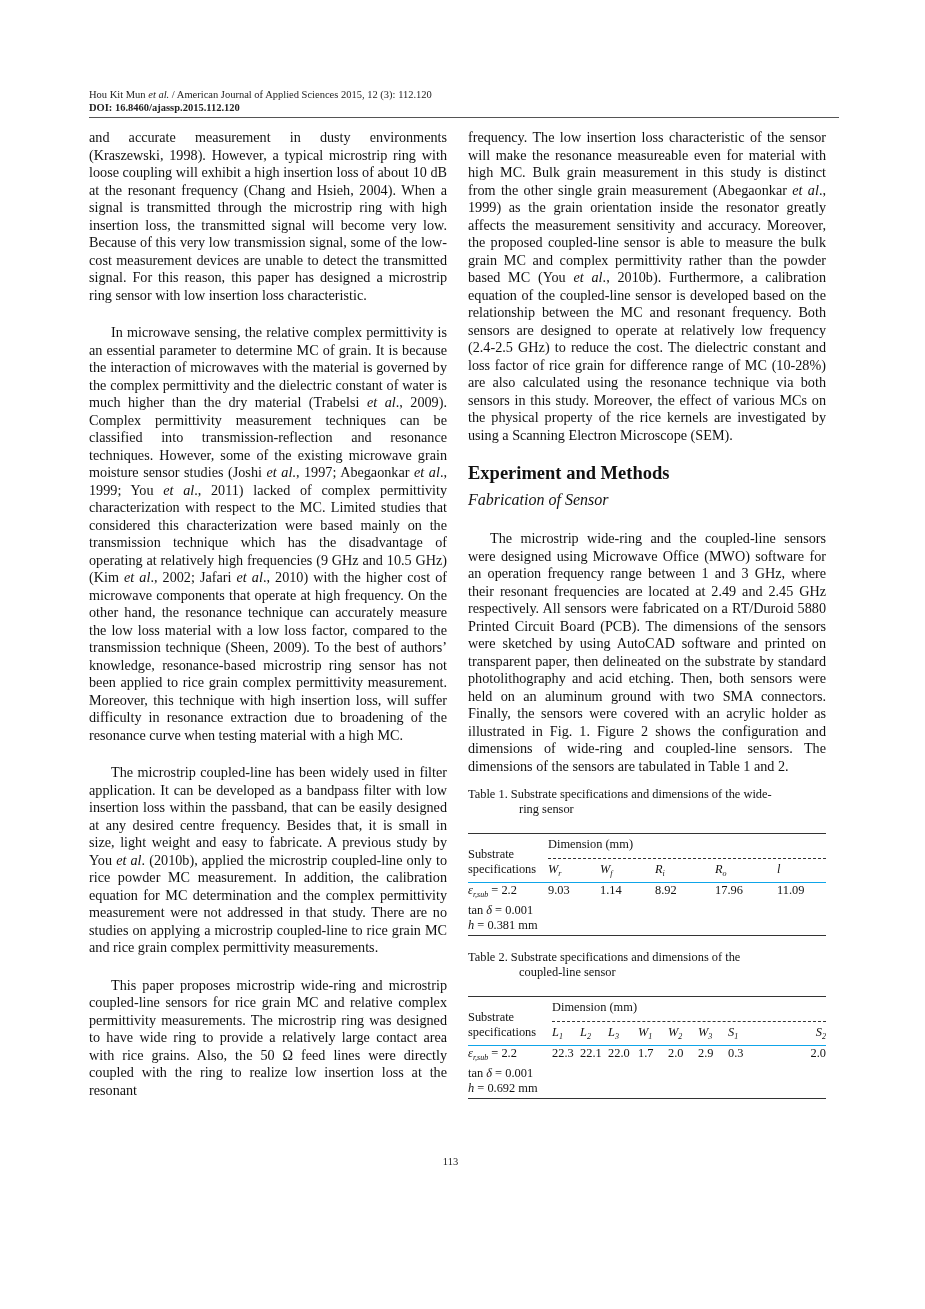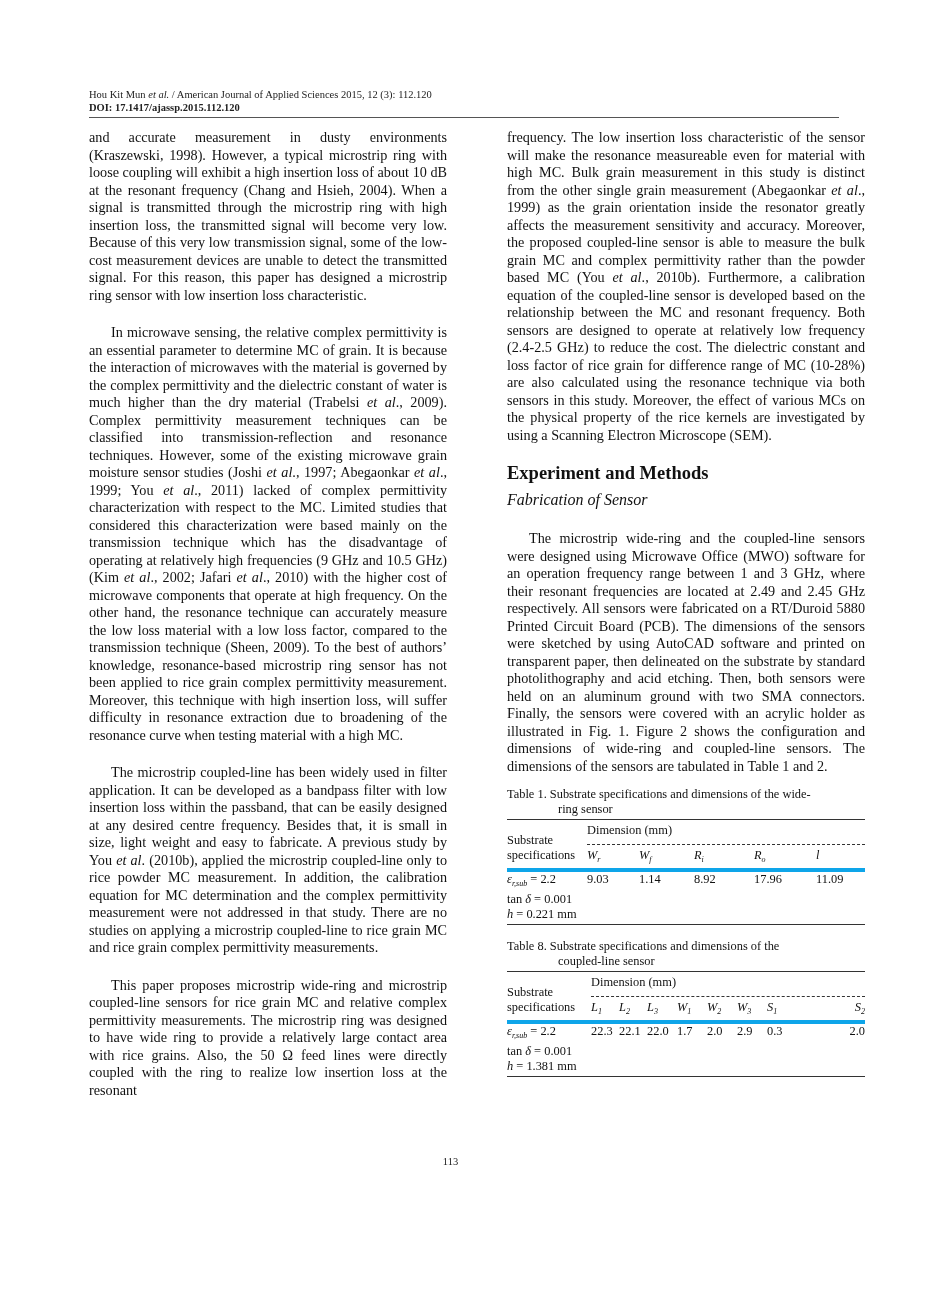--- a/index.html
+++ b/index.html
@@ -2,44 +2,44 @@
 <html><head>
 <meta charset="utf-8">
 <style>
   html, body { margin: 0; padding: 0; background: #ffffff; }
   body { width: 925px; height: 1309px; position: relative; font-family: "Liberation Serif", serif; color: #111; overflow: hidden; }
   .header { position: absolute; left: 89px; top: 88px; width: 750px; font-size: 10.5px; line-height: 13px; color: #222; }
   .header .doi { font-weight: bold; }
   .header-rule { position: absolute; left: 89px; top: 117px; width: 750px; height: 0; border-top: 1.5px solid #555; }
   .col { position: absolute; top: 129px; width: 358px; font-size: 14.2px; line-height: 17.5px; text-align: justify; }
   .col.left { left: 89px; }
-  .col.right { left: 507px; }
+  .col.right { left: 468px; }
   .col p { margin: 0; }
   .col p.indent { text-indent: 22px; margin-top: 20px; }
   em { font-style: italic; }
   h2.section { font-size: 18.5px; font-weight: bold; margin: 18px 0 6px 0; line-height: 22px; }
   h3.sub { font-size: 16px; font-style: italic; font-weight: normal; margin: 0 0 6px 0; line-height: 20px; }
   .caption { font-size: 12.4px; line-height: 15px; margin-top: 12px; text-align: justify; }
   .caption .cont { padding-left: 51px; display: block; text-align: left; }
-  table.spec { width: 100%; border-collapse: collapse; font-size: 12.4px; line-height: 15px; margin-top: 2px; }
+  table.spec { width: 100%; border-collapse: collapse; font-size: 12.4px; line-height: 15px; margin-top: 16px; }
   table.spec td { padding: 0; vertical-align: top; text-align: left; }
   table.spec tr.top td { border-top: 1.5px solid #333; padding-top: 3px; }
-  table.spec tr.hdr td { border-bottom: 4px solid #0ea5e9; padding-bottom: 1px; }
+  table.spec tr.hdr td { border-bottom: 1px solid #0ea5e9; padding-bottom: 1px; }
   table.spec tr.last td { border-bottom: 1.5px solid #333; padding-bottom: 2px; }
   .dash { border-top: 1px dashed #333; height: 0; margin: 6px 0 3px 0; }
   .sym { font-style: italic; }
   sub { font-size: 8px; }
   .pageno { position: absolute; left: 0; width: 901px; top: 1156px; text-align: center; font-size: 10.5px; color: #222; }
 </style>
 </head>
 <body>
 
 <div class="header">
   <div><span>Hou Kit Mun</span> <em>et al.</em><span> / American Journal of Applied Sciences 2015, 12 (3): 112.120</span></div>
-  <div class="doi">DOI: 17.1417/ajassp.2015.112.120</div>
+  <div class="doi">DOI: 16.8460/ajassp.2015.112.120</div>
 </div>
 <div class="header-rule"></div>
 
 <div class="col left">
   <p>and accurate measurement in dusty environments (Kraszewski, 1998). However, a typical microstrip ring with loose coupling will exhibit a high insertion loss of about 10 dB at the resonant frequency (Chang and Hsieh, 2004). When a signal is transmitted through the microstrip ring with high insertion loss, the transmitted signal will become very low. Because of this very low transmission signal, some of the low-cost measurement devices are unable to detect the transmitted signal. For this reason, this paper has designed a microstrip ring sensor with low insertion loss characteristic.</p>
   <p class="indent"><span>In microwave sensing, the relative complex permittivity is an essential parameter to determine MC of grain. It is because the interaction of microwaves with the material is governed by the complex permittivity and the dielectric constant of water is much higher than the dry material (Trabelsi </span><em>et al</em><span>., 2009). Complex permittivity measurement techniques can be classified into transmission-reflection and resonance techniques. However, some of the existing microwave grain moisture sensor studies (Joshi </span><em>et al</em><span>., 1997; Abegaonkar </span><em>et al</em><span>., 1999; You </span><em>et al</em><span>., 2011) lacked of complex permittivity characterization with respect to the MC. Limited studies that considered this characterization were based mainly on the transmission technique which has the disadvantage of operating at relatively high frequencies (9 GHz and 10.5 GHz) (Kim </span><em>et al</em><span>., 2002; Jafari </span><em>et al</em><span>., 2010) with the higher cost of microwave components that operate at high frequency. On the other hand, the resonance technique can accurately measure the low loss material with a low loss factor, compared to the transmission technique (Sheen, 2009). To the best of authors’ knowledge, resonance-based microstrip ring sensor has not been applied to rice grain complex permittivity measurement. Moreover, this technique with high insertion loss, will suffer difficulty in resonance extraction due to broadening of the resonance curve when testing material with a high MC.</span></p>
   <p class="indent"><span>The microstrip coupled-line has been widely used in filter application. It can be developed as a bandpass filter with low insertion loss within the passband, that can be easily designed at any desired centre frequency. Besides that, it is small in size, light weight and easy to fabricate. A previous study by You </span><em>et al</em><span>. (2010b), applied the microstrip coupled-line only to rice powder MC measurement. In addition, the calibration equation for MC determination and the complex permittivity measurement were not addressed in that study. There are no studies on applying a microstrip coupled-line to rice grain MC and rice grain complex permittivity measurements.</span></p>
   <p class="indent">This paper proposes microstrip wide-ring and microstrip coupled-line sensors for rice grain MC and relative complex permittivity measurements. The microstrip ring was designed to have wide ring to provide a relatively large contact area with rice grains. Also, the 50 Ω feed lines were directly coupled with the ring to realize low insertion loss at the resonant</p>
 </div>
 
@@ -73,33 +73,33 @@
       <td class="sym"><span>W</span><sub>r</sub></td>
       <td class="sym"><span>W</span><sub>f</sub></td>
       <td class="sym"><span>R</span><sub>i</sub></td>
       <td class="sym"><span>R</span><sub>o</sub></td>
       <td class="sym"><span>l</span></td>
     </tr>
     <tr class="last">
       <td>
         <div><em>ε</em><sub><em>r,sub</em></sub><span> = 2.2</span></div>
         <div><span>tan </span><em>δ</em><span> = 0.001</span></div>
-        <div><em>h</em><span> = 0.221 mm</span></div>
+        <div><em>h</em><span> = 0.381 mm</span></div>
       </td>
       <td>9.03</td>
       <td>1.14</td>
       <td>8.92</td>
       <td>17.96</td>
       <td>11.09</td>
     </tr>
   </tbody>
     </table>
 
   <div class="caption" style="margin-top:14px;">
-    <span>Table 8. Substrate specifications and dimensions of the</span>
+    <span>Table 2. Substrate specifications and dimensions of the</span>
     <span class="cont">coupled-line sensor</span>
   </div>
   <table class="spec">
     <colgroup>
         <col style="width:84px">
         <col style="width:28px">
         <col style="width:28px">
         <col style="width:30px">
         <col style="width:30px">
         <col style="width:30px">
@@ -120,21 +120,21 @@
       <td class="sym"><span>W</span><sub>1</sub></td>
       <td class="sym"><span>W</span><sub>2</sub></td>
       <td class="sym"><span>W</span><sub>3</sub></td>
       <td class="sym"><span>S</span><sub>1</sub></td>
       <td class="sym" style="text-align:right;"><span>S</span><sub>2</sub></td>
     </tr>
     <tr class="last">
       <td>
         <div><em>ε</em><sub><em>r,sub</em></sub><span> = 2.2</span></div>
         <div><span>tan </span><em>δ</em><span> = 0.001</span></div>
-        <div><em>h</em><span> = 1.381 mm</span></div>
+        <div><em>h</em><span> = 0.692 mm</span></div>
       </td>
       <td>22.3</td>
       <td>22.1</td>
       <td>22.0</td>
       <td>1.7</td>
       <td>2.0</td>
       <td>2.9</td>
       <td>0.3</td>
       <td style="text-align:right;">2.0</td>
     </tr>

